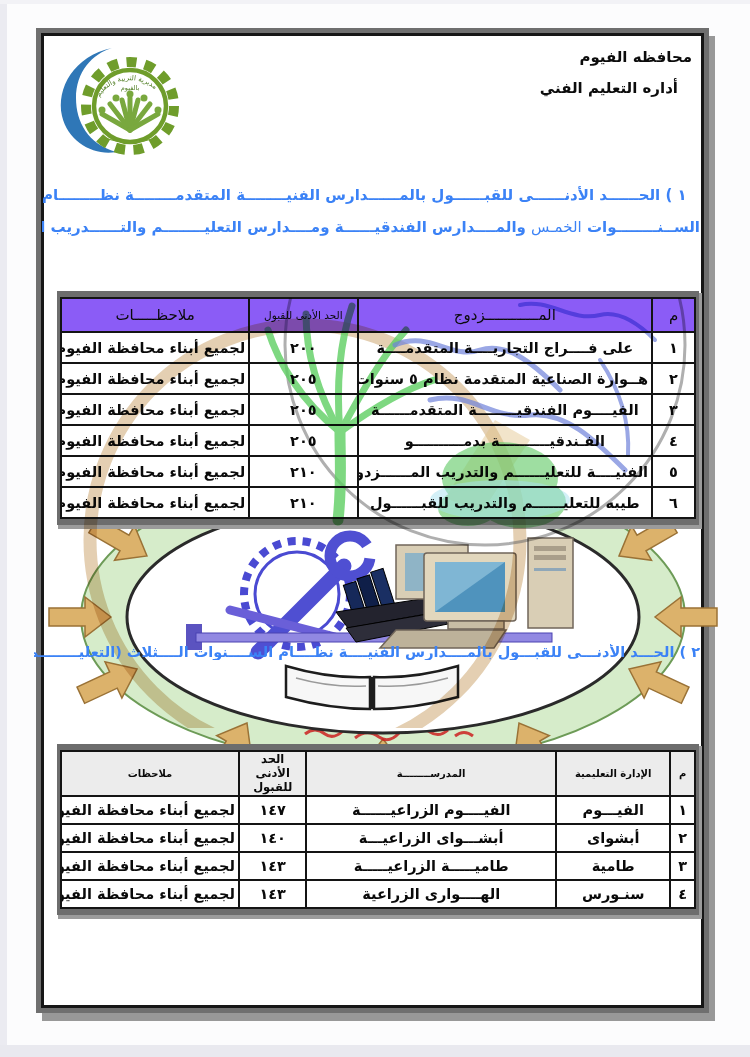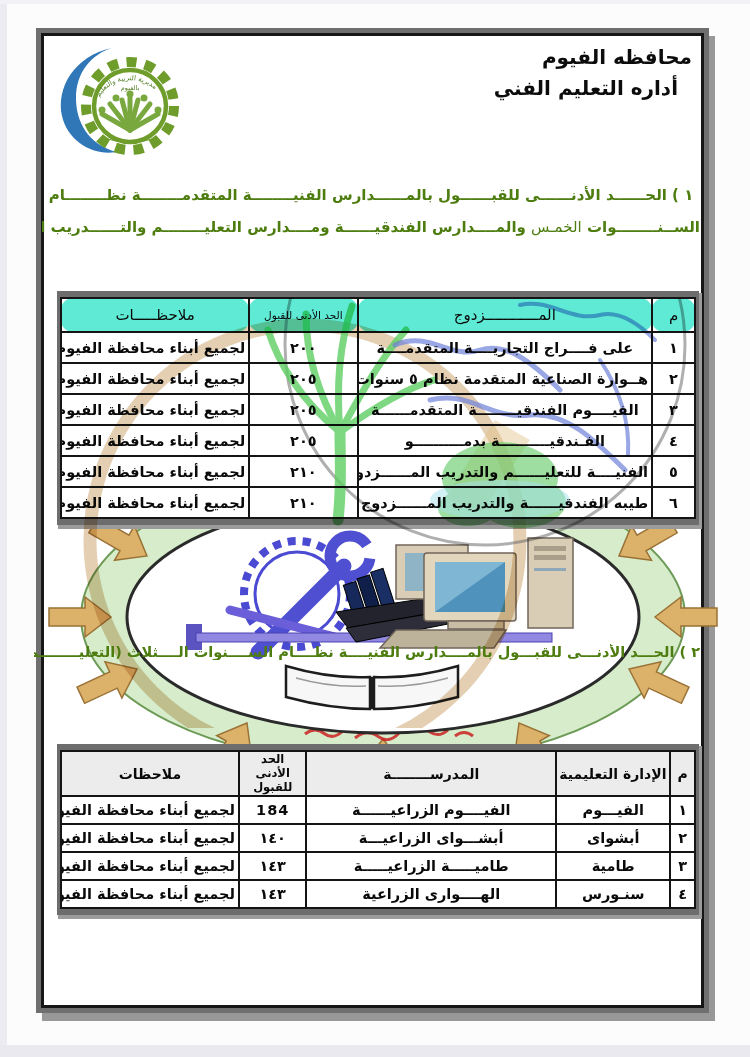--- a/index.html
+++ b/index.html
@@ -11,42 +11,42 @@
 
   .frame{position:absolute;left:41px;top:33px;width:657px;height:969px;background:#ffffff;
          border:3px solid #161616;
          box-shadow:0 0 0 5px #6f6f6f, 6px 8px 0 5px #989898;}
 
   .layer{position:absolute;left:0;top:0;width:750px;height:1057px;pointer-events:none;}
   #emblem-layer{z-index:1;}
   #stamp-overlay{z-index:4;mix-blend-mode:multiply;opacity:.8;}
 
   .gov-head{position:absolute;top:42px;right:58px;z-index:3;direction:rtl;text-align:right;
-            color:#0c0c0c;font-weight:700;font-size:20px;line-height:31px;}
+            color:#0c0c0c;font-weight:700;font-size:15px;line-height:31px;}
   .gov-line3{margin-left:0;padding-left:0;padding-right:14px;}
 
   .logo-box{position:absolute;left:54px;top:44px;width:128px;height:114px;z-index:3;}
 
-  .title{direction:rtl;text-align:center;color:#4d7c0f;font-weight:700;white-space:nowrap;
+  .title{direction:rtl;text-align:left;color:#3b82f6;font-weight:700;white-space:nowrap;
          overflow:hidden;z-index:3;position:absolute;}
   .title1{top:179px;right:50px;left:42px;font-size:15px;line-height:32px;}
   .khams{font-weight:400;}
   .title2{top:644px;right:50px;left:34px;font-size:14.5px;z-index:5;}
 
   .tblwrap{position:absolute;left:57px;width:636px;background:#6d6d6d;
            padding:6px 3px;z-index:2;box-shadow:2px 3px 0 1px #9b9b9b;}
   #tblwrap1{top:291px;}
   #tblwrap2{top:744px;}
   table{width:100%;border-collapse:collapse;direction:rtl;background:#ffffff;table-layout:fixed;}
   th,td{border:2px solid #141414;text-align:center;vertical-align:middle;padding:1px 3px;
         overflow:hidden;white-space:nowrap;color:#0a0a0a;}
-  .tbl1 th{background:#5eead4;font-weight:400;font-size:15px;height:30px;border-radius:12px;}
+  .tbl1 th{background:#8b5cf6;font-weight:400;font-size:15px;height:30px;}
   .tbl1 th.h-min{font-size:10.5px;}
   .tbl1 td{font-weight:700;font-size:14.5px;height:27px;background:#ffffff;}
-  .tbl2 th{background:#ececec;font-weight:700;font-size:14px;height:38px;}
+  .tbl2 th{background:#ececec;font-weight:700;font-size:10px;height:38px;}
   .tbl2 th.h-min{font-size:11.5px;line-height:1.2;white-space:normal;}
   .tbl2 td{font-weight:700;font-size:14.5px;height:24px;background:#ffffff;}
   .c-min{font-size:15px;letter-spacing:1px;margin-left:36px;}
 </style>
 </head>
 <body>
 
 <div id="screen">
   <div class="edge-left"></div>
   <div class="edge-top"></div>
@@ -208,21 +208,21 @@
           <td>لجميع أبناء محافظة الفيوم</td>
         </tr>
         <tr>
           <td>٥</td>
           <td>الفنيــــة للتعليــــــم والتدريب المــــــزدوج</td>
           <td class="c-min">٢١٠</td>
           <td>لجميع أبناء محافظة الفيوم</td>
         </tr>
         <tr>
           <td>٦</td>
-          <td>طيبه الفندقيــــــة والتدريب المــــــزدوج</td>
+          <td>طيبه للتعليــــــم والتدريب للقبــــــول</td>
           <td class="c-min">٢١٠</td>
           <td>لجميع أبناء محافظة الفيوم</td>
         </tr>
       </tbody>
     </table>
   </div>
 
   <div class="title title2">٢ ) الحـــد الأدنـــى للقبـــول بالمــــدارس الفنيــــة نظــــام الســــنوات الــــثلاث (التعليــــــــم الزراعــــــــي):</div>
 
   <div class="tblwrap" id="tblwrap2">
@@ -241,21 +241,21 @@
           <th>المدرســــــــة</th>
           <th class="h-min">الحد الأدنى للقبول</th>
           <th>ملاحظات</th>
         </tr>
       </thead>
       <tbody>
         <tr>
           <td>١</td>
           <td>الفيـــوم</td>
           <td>الفيــــوم الزراعيــــــة</td>
-          <td class="c-min">184</td>
+          <td class="c-min">١٤٧</td>
           <td>لجميع أبناء محافظة الفيوم</td>
         </tr>
         <tr>
           <td>٢</td>
           <td>أبشواى</td>
           <td>أبشـــواى الزراعيـــة</td>
           <td class="c-min">١٤٠</td>
           <td>لجميع أبناء محافظة الفيوم</td>
         </tr>
         <tr>

